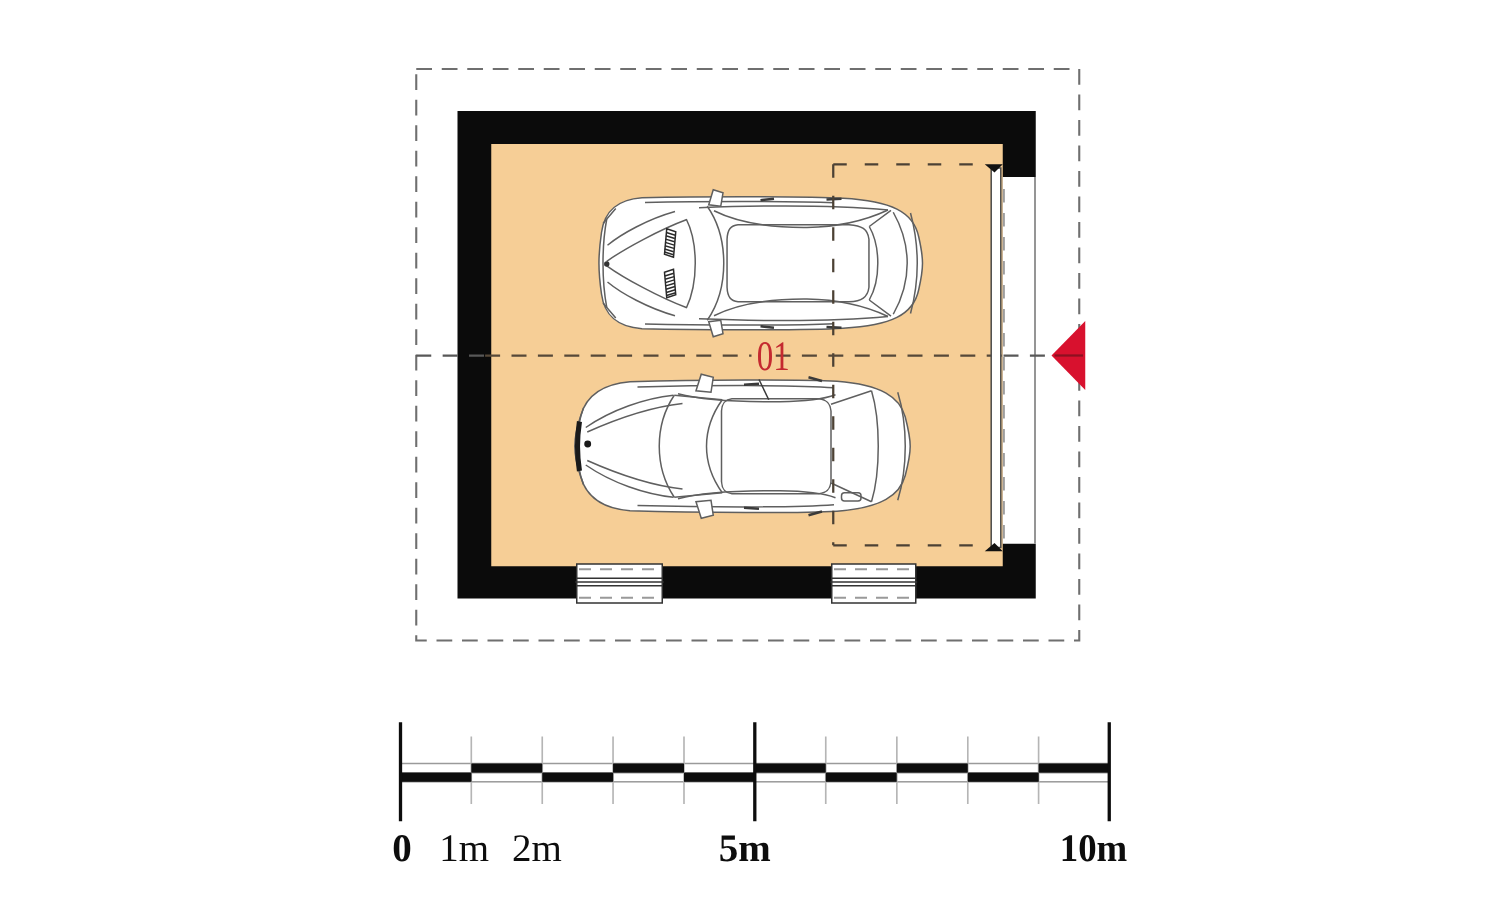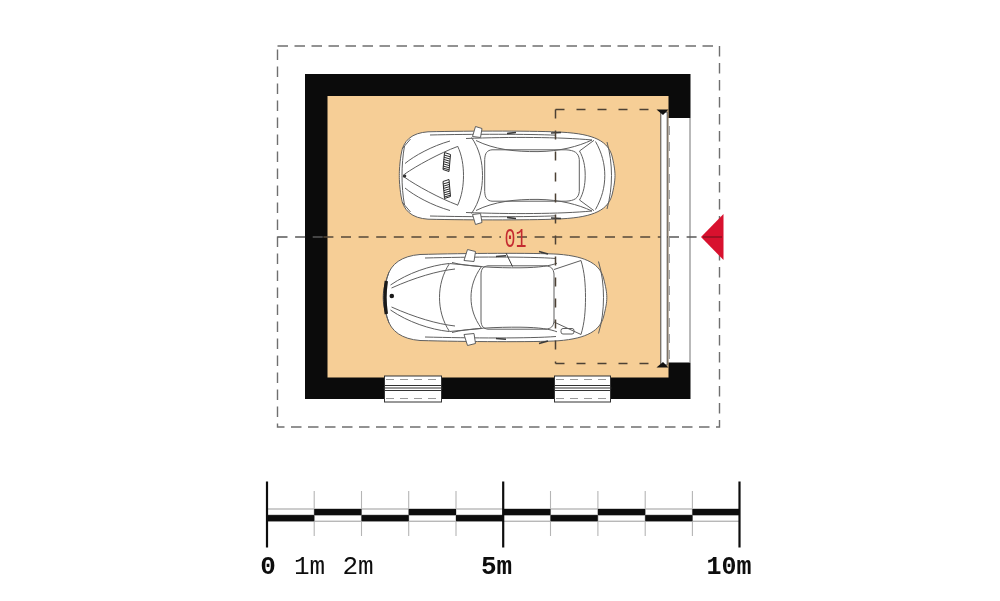--- a/index.html
+++ b/index.html
@@ -1,16 +1,16 @@
 <!DOCTYPE html>
 <html><head>
 <meta charset="utf-8">
 <style>
   html,body{margin:0;padding:0;background:#ffffff;}
-  .page{position:relative;width:920px;height:601px;font-family:Liberation Mono, monospace;}
+  .page{position:relative;width:920px;height:601px;font-family:Liberation Serif, serif;}
 </style>
 </head>
 <body>
 <div class="page">
 <svg width="1000" height="601" viewBox="0 0 1000 601">
 
   <g>
     <rect x="277.5" y="46" width="442" height="381" fill="none" stroke="#6f6f6f" stroke-width="1.4" stroke-dasharray="10.5,6.5"></rect>
   </g>
 

